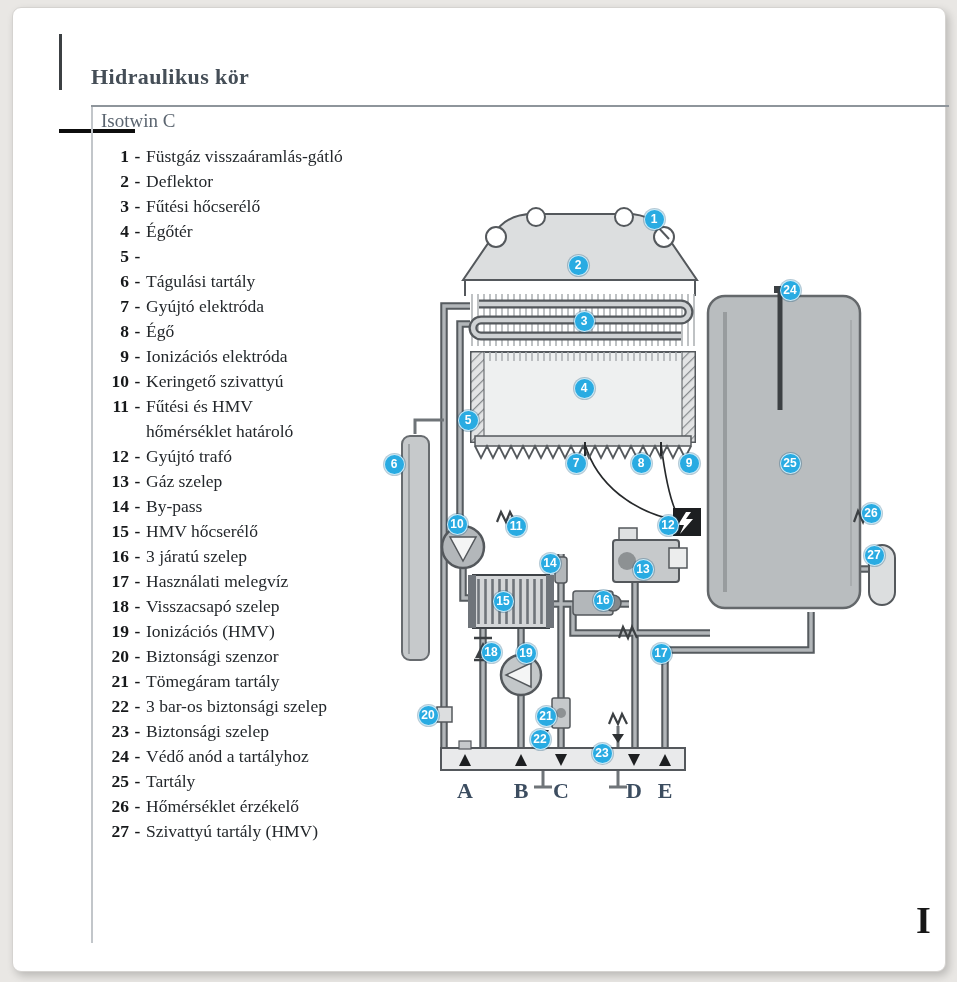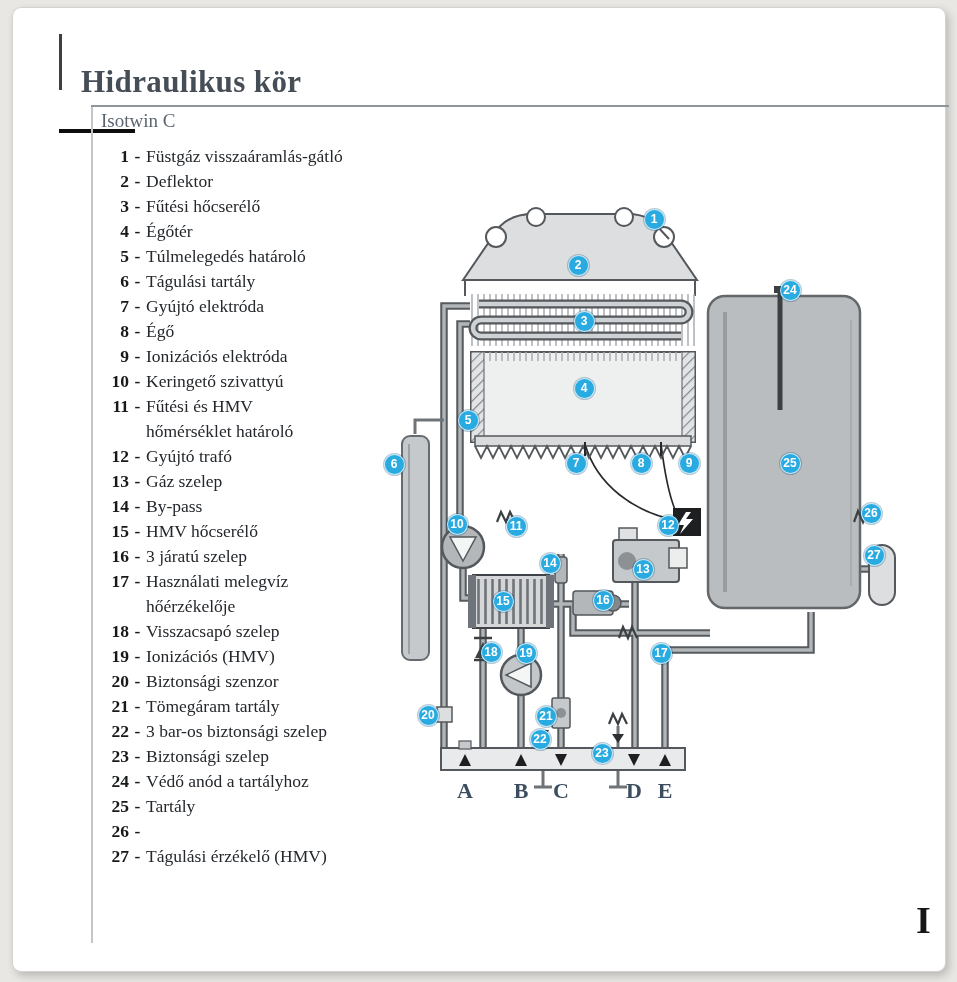--- a/index.html
+++ b/index.html
@@ -9,22 +9,22 @@
     font-family:"Liberation Serif", serif;
     overflow:hidden;
   }
   .page{
     position:absolute;left:12px;top:7px;width:932px;height:963px;
     background:#ffffff;border:1px solid #d5d3d0;border-radius:9px;
     box-shadow:3px 4px 9px rgba(0,0,0,0.20);
   }
   .corner-tick{position:absolute;left:46px;top:26px;width:3px;height:56px;background:#3c4043;}
   .title{
-    position:absolute;left:68px;top:56px;
-    font-size:31px;font-weight:bold;color:#454e57;letter-spacing:0.4px;
+    position:absolute;left:78px;top:56px;
+    font-size:22px;font-weight:bold;color:#454e57;letter-spacing:0.4px;
   }
   .hrule{position:absolute;left:78px;top:97px;width:858px;height:2px;background:#8e959b;}
   .subtitle{position:absolute;left:88px;top:102px;font-size:19px;color:#5b6570;}
   .thickbar{position:absolute;left:46px;top:121px;width:76px;height:4px;background:#0d0d0d;}
   .vrule{position:absolute;left:78px;top:99px;width:1.5px;height:836px;background:#c2c6ca;}
 
   .legend{position:absolute;left:86px;top:136px;}
   .lrow{display:flex;height:25px;line-height:25px;font-size:17.5px;}
   .lnum{width:30px;text-align:right;font-weight:bold;color:#17191b;}
   .ldash{width:17px;text-align:center;font-weight:bold;color:#17191b;}
@@ -88,21 +88,20 @@
         <span class="llabel">Fűtési hőcserélő</span>
       </div>
       <div class="lrow">
         <span class="lnum">4</span>
         <span class="ldash">-</span>
         <span class="llabel">Égőtér</span>
       </div>
       <div class="lrow">
         <span class="lnum">5</span>
         <span class="ldash">-</span>
-        <span class="llabel">Túlmelegedés határoló</span>
       </div>
       <div class="lrow">
         <span class="lnum">6</span>
         <span class="ldash">-</span>
         <span class="llabel">Tágulási tartály</span>
       </div>
       <div class="lrow">
         <span class="lnum">7</span>
         <span class="ldash">-</span>
         <span class="llabel">Gyújtó elektróda</span>
@@ -156,25 +155,20 @@
         <span class="lnum">16</span>
         <span class="ldash">-</span>
         <span class="llabel">3 járatú szelep</span>
       </div>
       <div class="lrow">
         <span class="lnum">17</span>
         <span class="ldash">-</span>
         <span class="llabel">Használati melegvíz</span>
       </div>
       <div class="lrow">
-        <span class="lnum"></span>
-        <span class="ldash"></span>
-        <span class="llabel">hőérzékelője</span>
-      </div>
-      <div class="lrow">
         <span class="lnum">18</span>
         <span class="ldash">-</span>
         <span class="llabel">Visszacsapó szelep</span>
       </div>
       <div class="lrow">
         <span class="lnum">19</span>
         <span class="ldash">-</span>
         <span class="llabel">Ionizációs (HMV)</span>
       </div>
       <div class="lrow">
@@ -203,25 +197,26 @@
         <span class="llabel">Védő anód a tartályhoz</span>
       </div>
       <div class="lrow">
         <span class="lnum">25</span>
         <span class="ldash">-</span>
         <span class="llabel">Tartály</span>
       </div>
       <div class="lrow">
         <span class="lnum">26</span>
         <span class="ldash">-</span>
+        <span class="llabel">Hőmérséklet érzékelő</span>
       </div>
       <div class="lrow">
         <span class="lnum">27</span>
         <span class="ldash">-</span>
-        <span class="llabel">Tágulási érzékelő (HMV)</span>
+        <span class="llabel">Szivattyú tartály (HMV)</span>
       </div>
     </div>
 
   <div class="diagram-layer">
     <svg viewBox="0 0 957 982" width="957" height="982">
       <defs>
         <pattern id="hatch45" width="7" height="7" patternUnits="userSpaceOnUse" patternTransform="rotate(45)">
           <rect width="7" height="7" fill="#e3e4e5"></rect>
           <line x1="0" y1="0" x2="0" y2="7" stroke="#868a8d" stroke-width="2.4"></line>
         </pattern>

